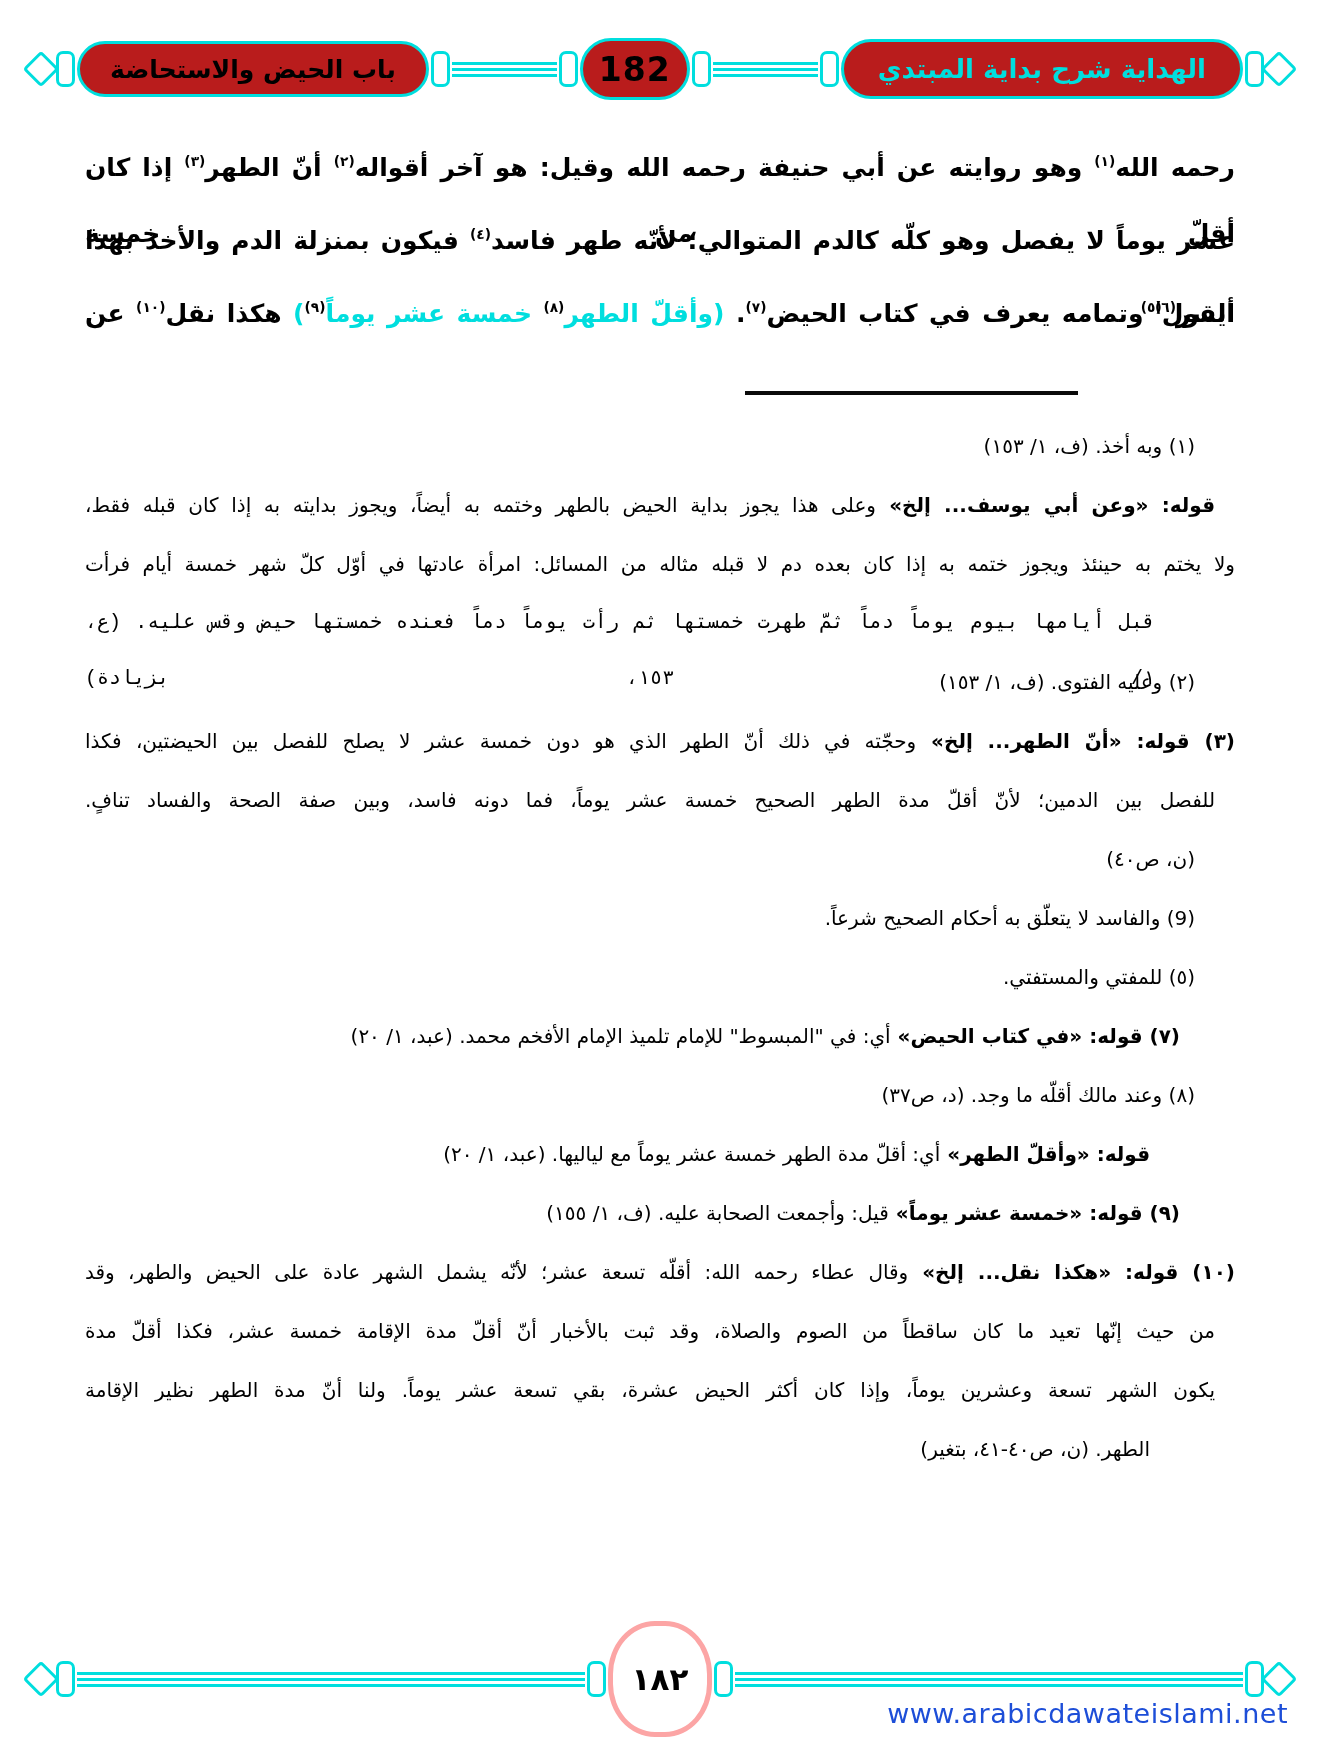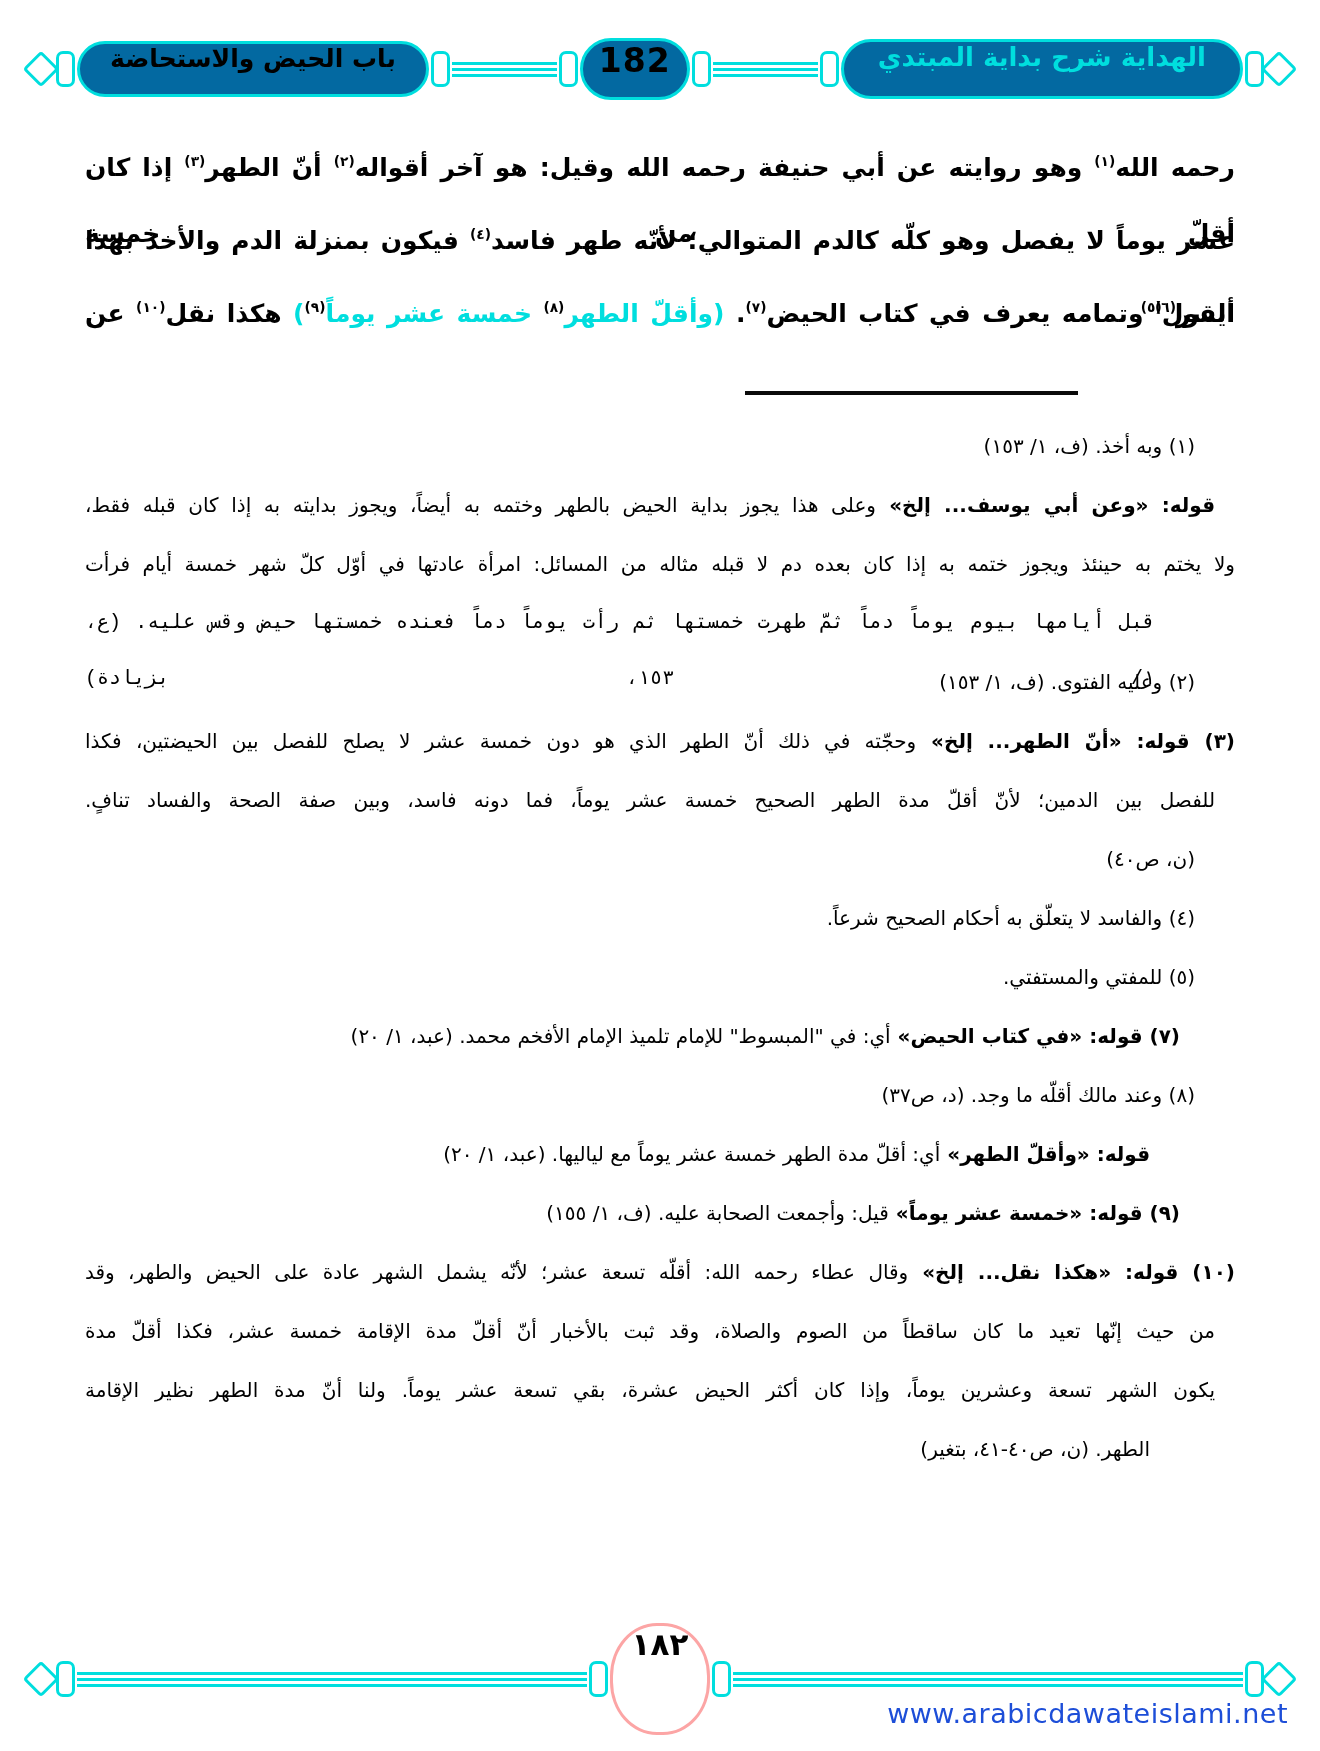--- a/index.html
+++ b/index.html
@@ -17,30 +17,30 @@
   .ftr{top:1646px;height:66px;}
   .triple-line{flex:1;height:15px;min-width:30px;
     background:linear-gradient(to bottom,
       #00dede 0 3px, #ffffff 3px 6px,
       #00dede 6px 9px, #ffffff 9px 12px,
       #00dede 12px 15px);}
   .orn{width:20px;height:20px;border:3px solid #00dede;border-radius:4px;
     transform:rotate(45deg);flex:0 0 auto;background:#fff;}
   .clasp{width:13px;height:30px;border:3px solid #00dede;border-radius:7px;
     flex:0 0 auto;background:#fff;margin:0 2px;}
-  .capsule{border:3px solid #00dede;border-radius:999px;background:#0369a1;
-    display:flex;align-items:flex-start;justify-content:center;flex:0 0 auto;}
+  .capsule{border:3px solid #00dede;border-radius:999px;background:#b91c1c;
+    display:flex;align-items:center;justify-content:center;flex:0 0 auto;}
   .chapter-capsule{height:50px;padding:0 30px;}
   .chapter-capsule span{font-size:25px;font-weight:bold;direction:rtl;}
   .num-capsule{height:56px;width:104px;}
   .num-capsule span{font-size:33px;font-weight:bold;letter-spacing:1px;}
   .book-capsule{height:54px;padding:0 34px;}
   .book-capsule span{font-size:26px;font-weight:bold;color:#00dede;direction:rtl;}
-  .medallion{width:94px;height:106px;border:3px solid #fca5a5;background:#fff;
-    border-radius:47px / 53px;display:flex;align-items:flex-start;justify-content:center;
+  .medallion{width:94px;height:106px;border:5px solid #fca5a5;background:#fff;
+    border-radius:47px / 53px;display:flex;align-items:center;justify-content:center;
     flex:0 0 auto;}
   .medallion span{font-size:31px;font-weight:bold;}
   
   .main-text{position:absolute;top:128px;right:85px;left:85px;direction:rtl;}
   .mt-line{font-size:25px;font-weight:bold;height:73px;line-height:66px;
     direction:rtl;text-align:justify;text-align-last:justify;text-justify:inter-word;
     white-space:normal;overflow:visible;}
   .sup{font-size:0.55em;vertical-align:0.75em;font-weight:bold;color:#000;}
   .cyan{color:#00dede;}
   .b{font-weight:bold;}
@@ -95,21 +95,21 @@
 
 <div class="footnotes">
   <div class="fn-line ind40"><span>(١) وبه أخذ. (ف، ١/ ١٥٣)</span></div>
   <div class="fn-line ind20 jl"><span class="b">قوله: «وعن أبي يوسف... إلخ» </span><span>وعلى هذا يجوز بداية الحيض بالطهر وختمه به أيضاً، ويجوز بدايته به إذا كان قبله فقط،</span></div>
   <div class="fn-line jl"><span>ولا يختم به حينئذ ويجوز ختمه به إذا كان بعده دم لا قبله مثاله من المسائل: امرأة عادتها في أوّل كلّ شهر خمسة أيام فرأت</span></div>
   <div class="fn-line ind80 jl"><span>قبل أيامها بيوم يوماً دماً ثمّ طهرت خمستها ثم رأت يوماً دماً فعنده خمستها حيض وقس عليه. (ع، ١/ ١٥٣، بزيادة)</span></div>
   <div class="fn-line ind40"><span>(٢) وعليه الفتوى. (ف، ١/ ١٥٣)</span></div>
   <div class="fn-line jl"><span class="b">(٣) </span><span class="b">قوله: «أنّ الطهر... إلخ» </span><span>وحجّته في ذلك أنّ الطهر الذي هو دون خمسة عشر لا يصلح للفصل بين الحيضتين، فكذا</span></div>
   <div class="fn-line ind20 jl"><span>للفصل بين الدمين؛ لأنّ أقلّ مدة الطهر الصحيح خمسة عشر يوماً، فما دونه فاسد، وبين صفة الصحة والفساد تنافٍ.</span></div>
   <div class="fn-line ind40"><span>(ن، ص٤٠)</span></div>
-  <div class="fn-line ind40"><span>(٤) والفاسد لا يتعلّق به أحكام الصحيح شرعاً.</span></div>
+  <div class="fn-line ind40"><span>(9) والفاسد لا يتعلّق به أحكام الصحيح شرعاً.</span></div>
   <div class="fn-line ind40"><span>(٥) للمفتي والمستفتي.</span></div>
   <div class="fn-line ind55"><span class="b">(٧) </span><span class="b">قوله: «في كتاب الحيض» </span><span>أي: في "المبسوط" للإمام تلميذ الإمام الأفخم محمد. (عبد، ١/ ٢٠)</span></div>
   <div class="fn-line ind40"><span>(٨) وعند مالك أقلّه ما وجد. (د، ص٣٧)</span></div>
   <div class="fn-line ind85"><span class="b">قوله: «وأقلّ الطهر» </span><span>أي: أقلّ مدة الطهر خمسة عشر يوماً مع لياليها. (عبد، ١/ ٢٠)</span></div>
   <div class="fn-line ind55"><span class="b">(٩) </span><span class="b">قوله: «خمسة عشر يوماً» </span><span>قيل: وأجمعت الصحابة عليه. (ف، ١/ ١٥٥)</span></div>
   <div class="fn-line jl"><span class="b">(١٠) </span><span class="b">قوله: «هكذا نقل... إلخ» </span><span>وقال عطاء رحمه الله: أقلّه تسعة عشر؛ لأنّه يشمل الشهر عادة على الحيض والطهر، وقد</span></div>
   <div class="fn-line ind20 jl"><span>من حيث إنّها تعيد ما كان ساقطاً من الصوم والصلاة، وقد ثبت بالأخبار أنّ أقلّ مدة الإقامة خمسة عشر، فكذا أقلّ مدة</span></div>
   <div class="fn-line ind20 jl"><span>يكون الشهر تسعة وعشرين يوماً، وإذا كان أكثر الحيض عشرة، بقي تسعة عشر يوماً. ولنا أنّ مدة الطهر نظير الإقامة</span></div>
   <div class="fn-line ind85"><span>الطهر. (ن، ص٤٠-٤١، بتغير)</span></div>
 </div>

